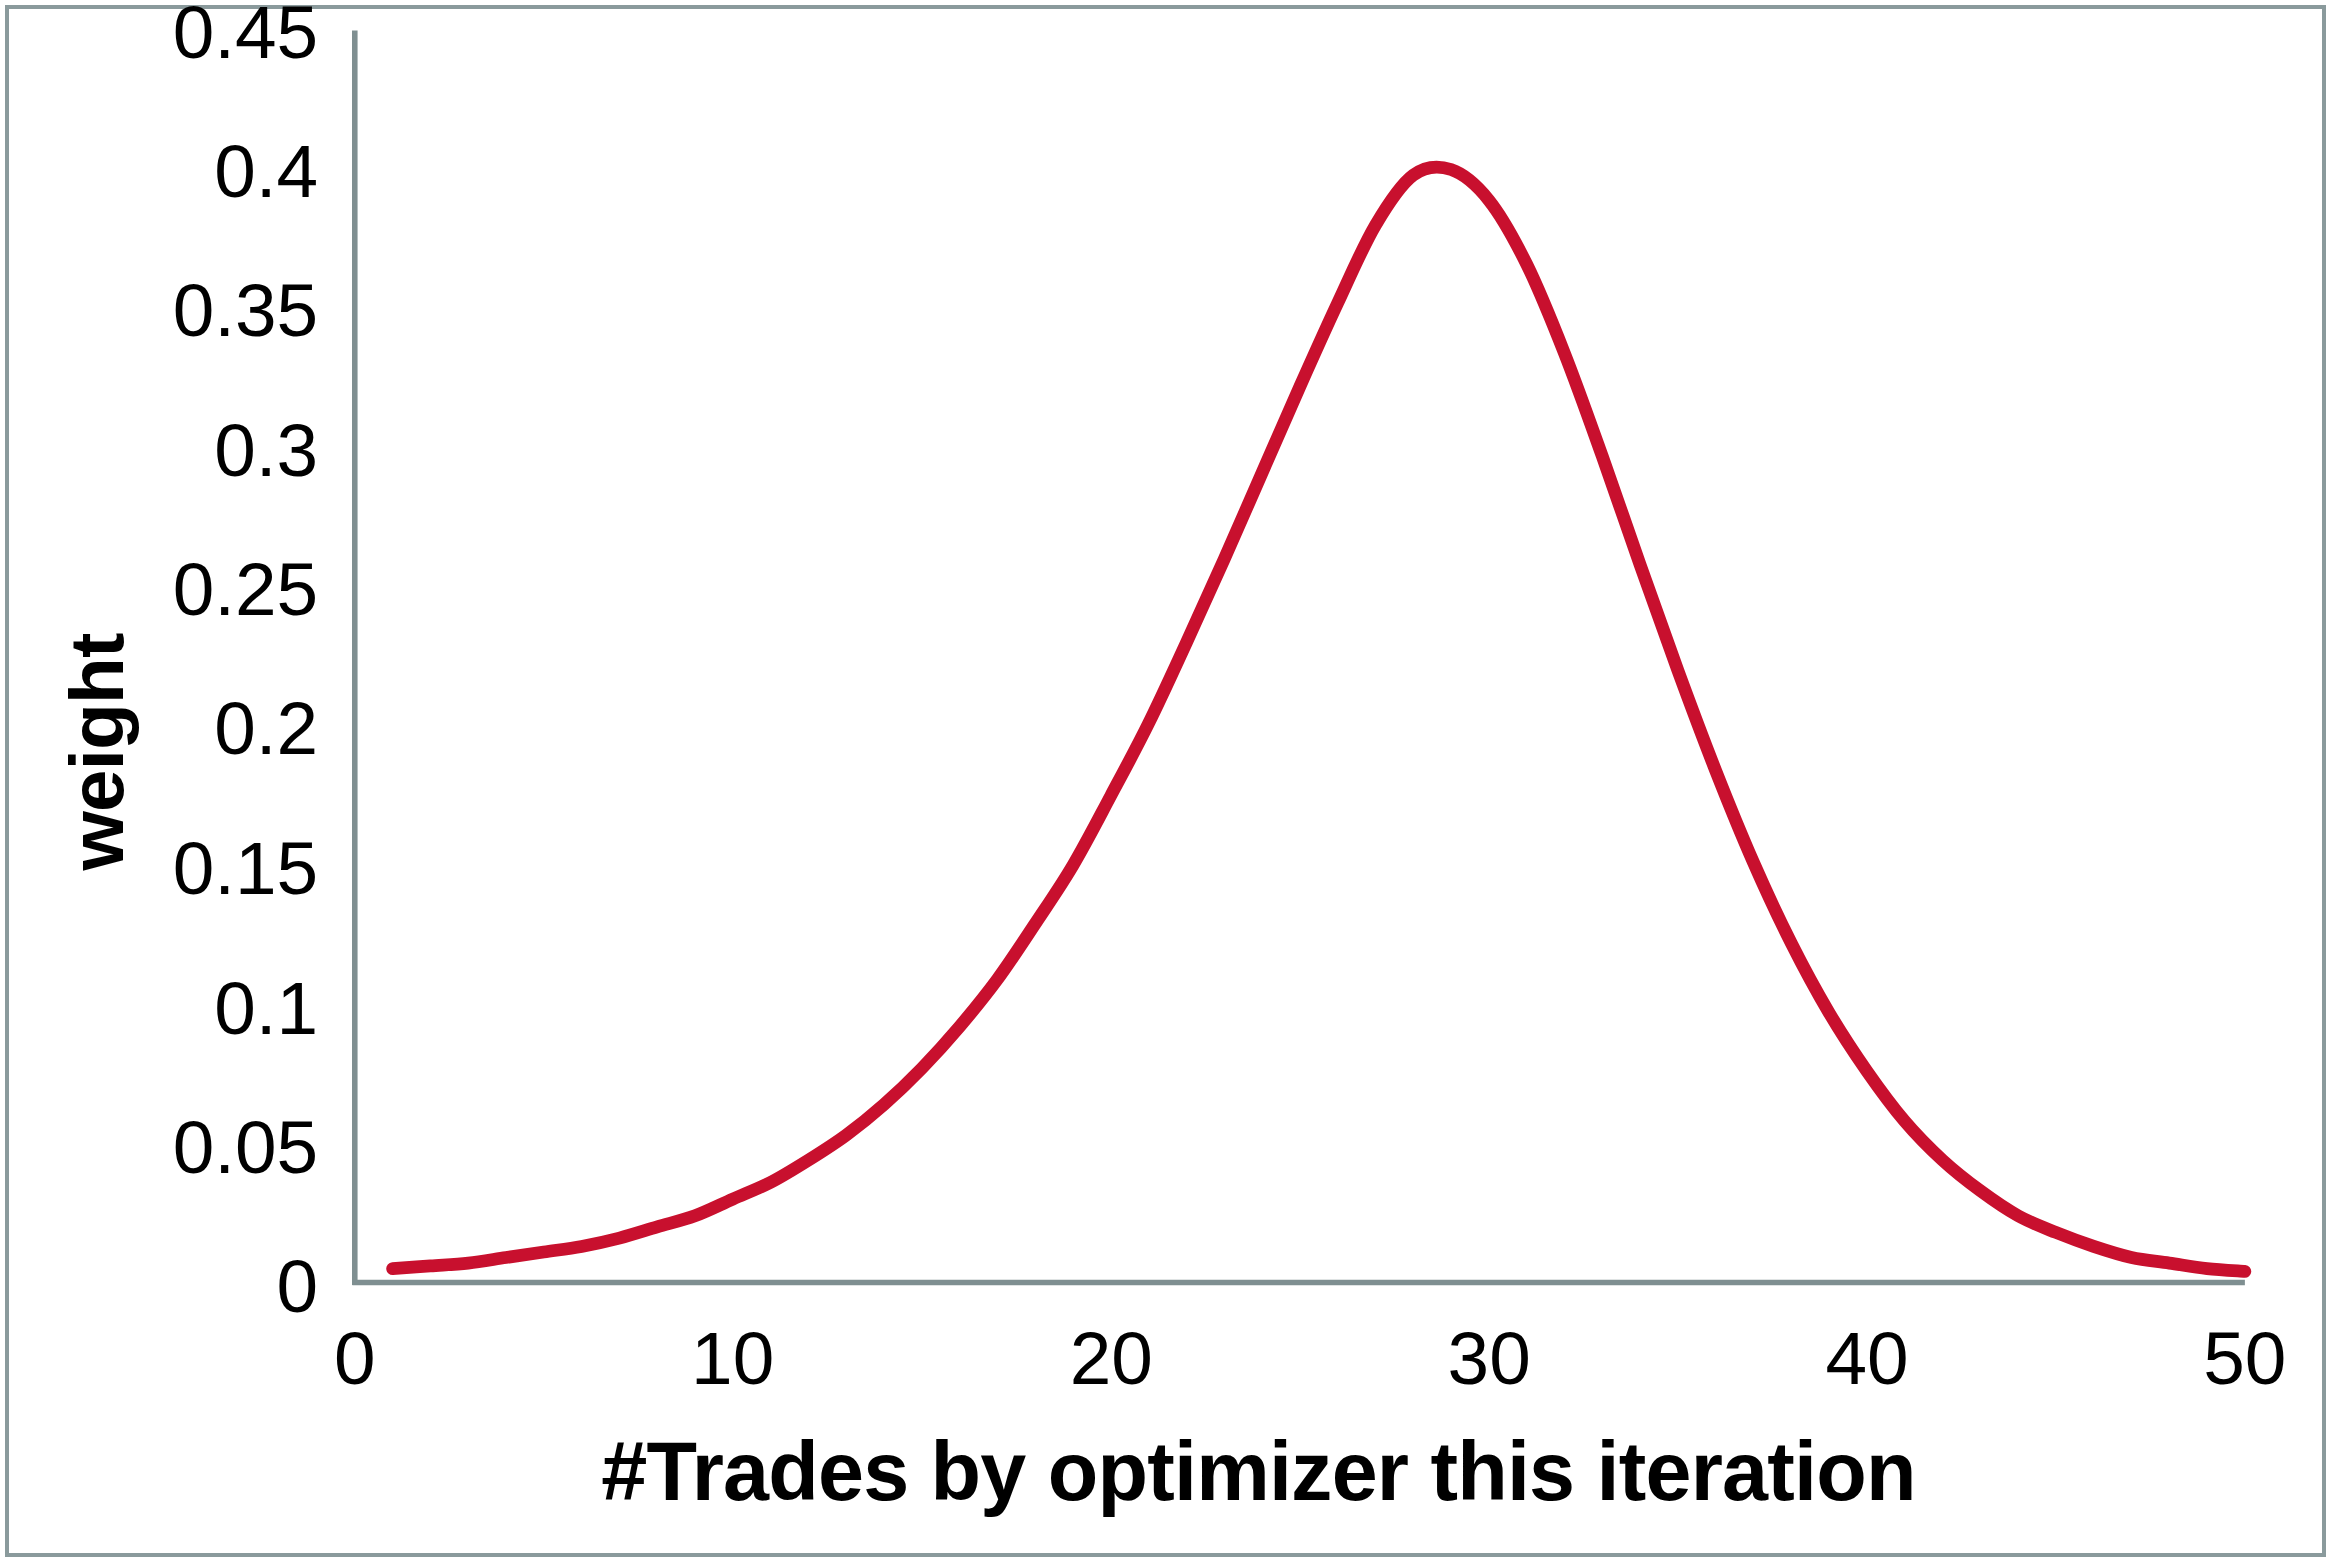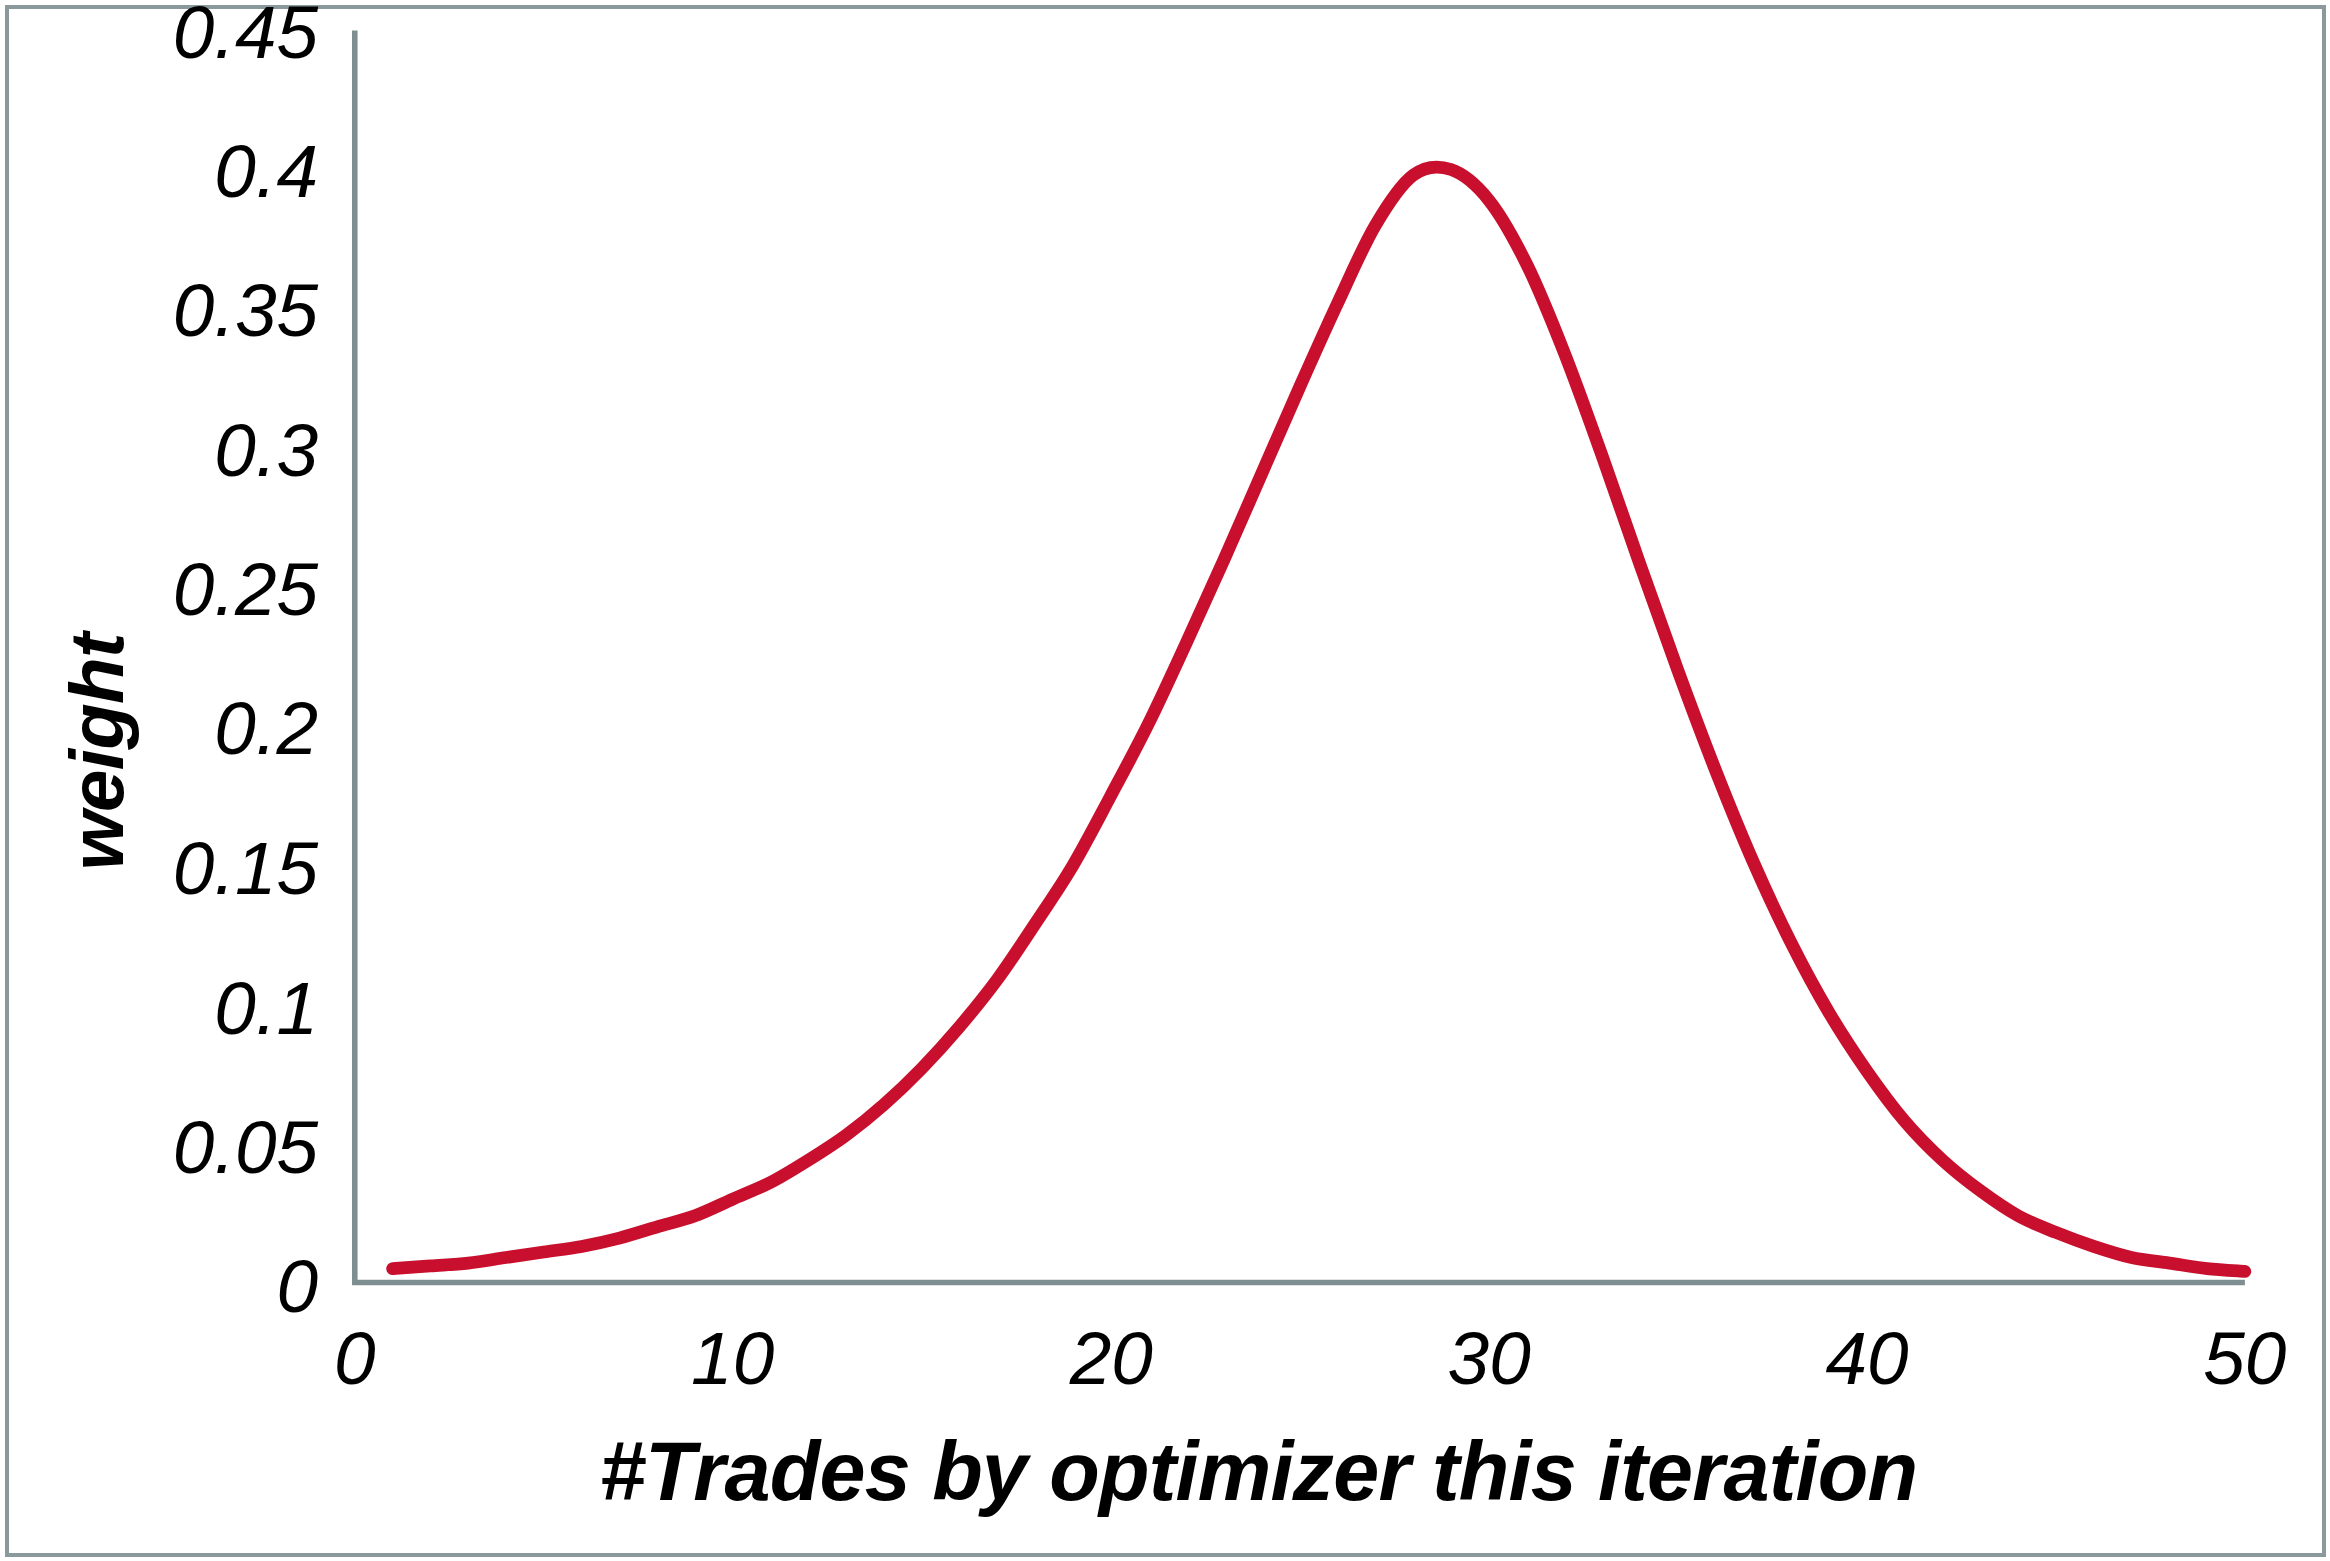--- a/index.html
+++ b/index.html
@@ -29,21 +29,20 @@
     border: 4px solid #8a9a9c;
     pointer-events: none;
   }
   
   #chart-canvas {
     position: absolute;
     left: 0;
     top: 0;
     width: 2330px;
     height: 1562px;
-    font-style: italic;
   }
   #chart-svg {
     display: block;
     width: 2330px;
     height: 1562px;
   }
   .tick-label {
     font-family: "Liberation Sans", sans-serif;
     font-size: 94px;
     fill: #000000;

